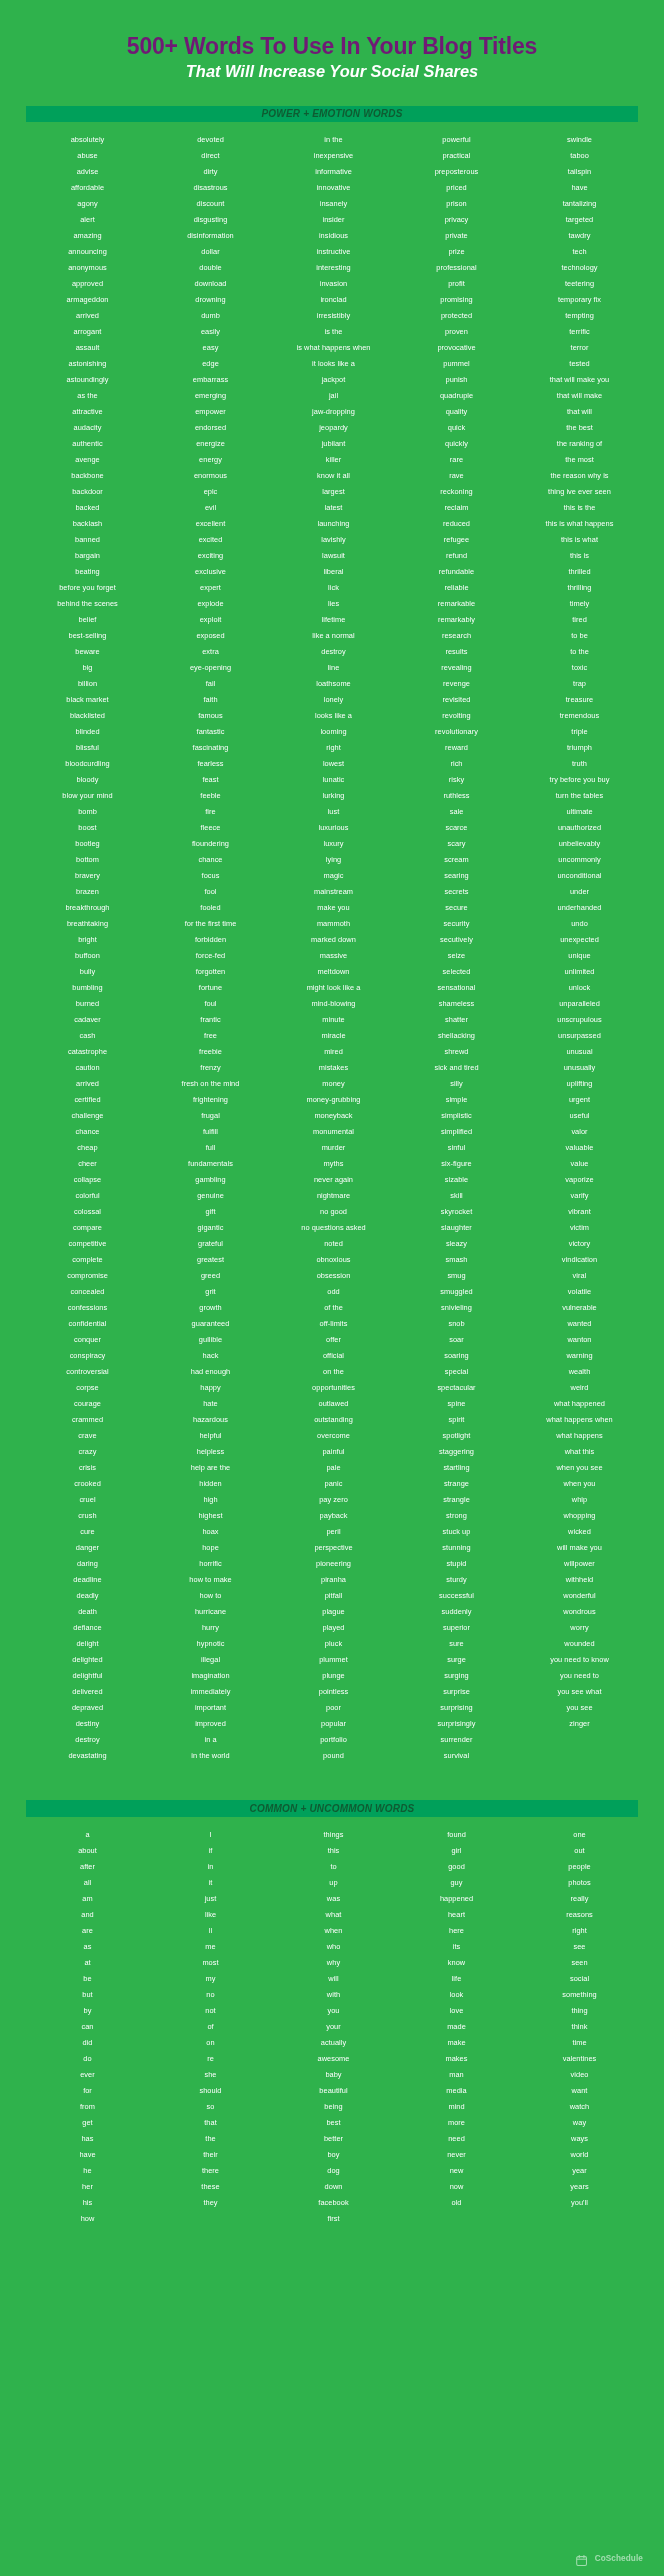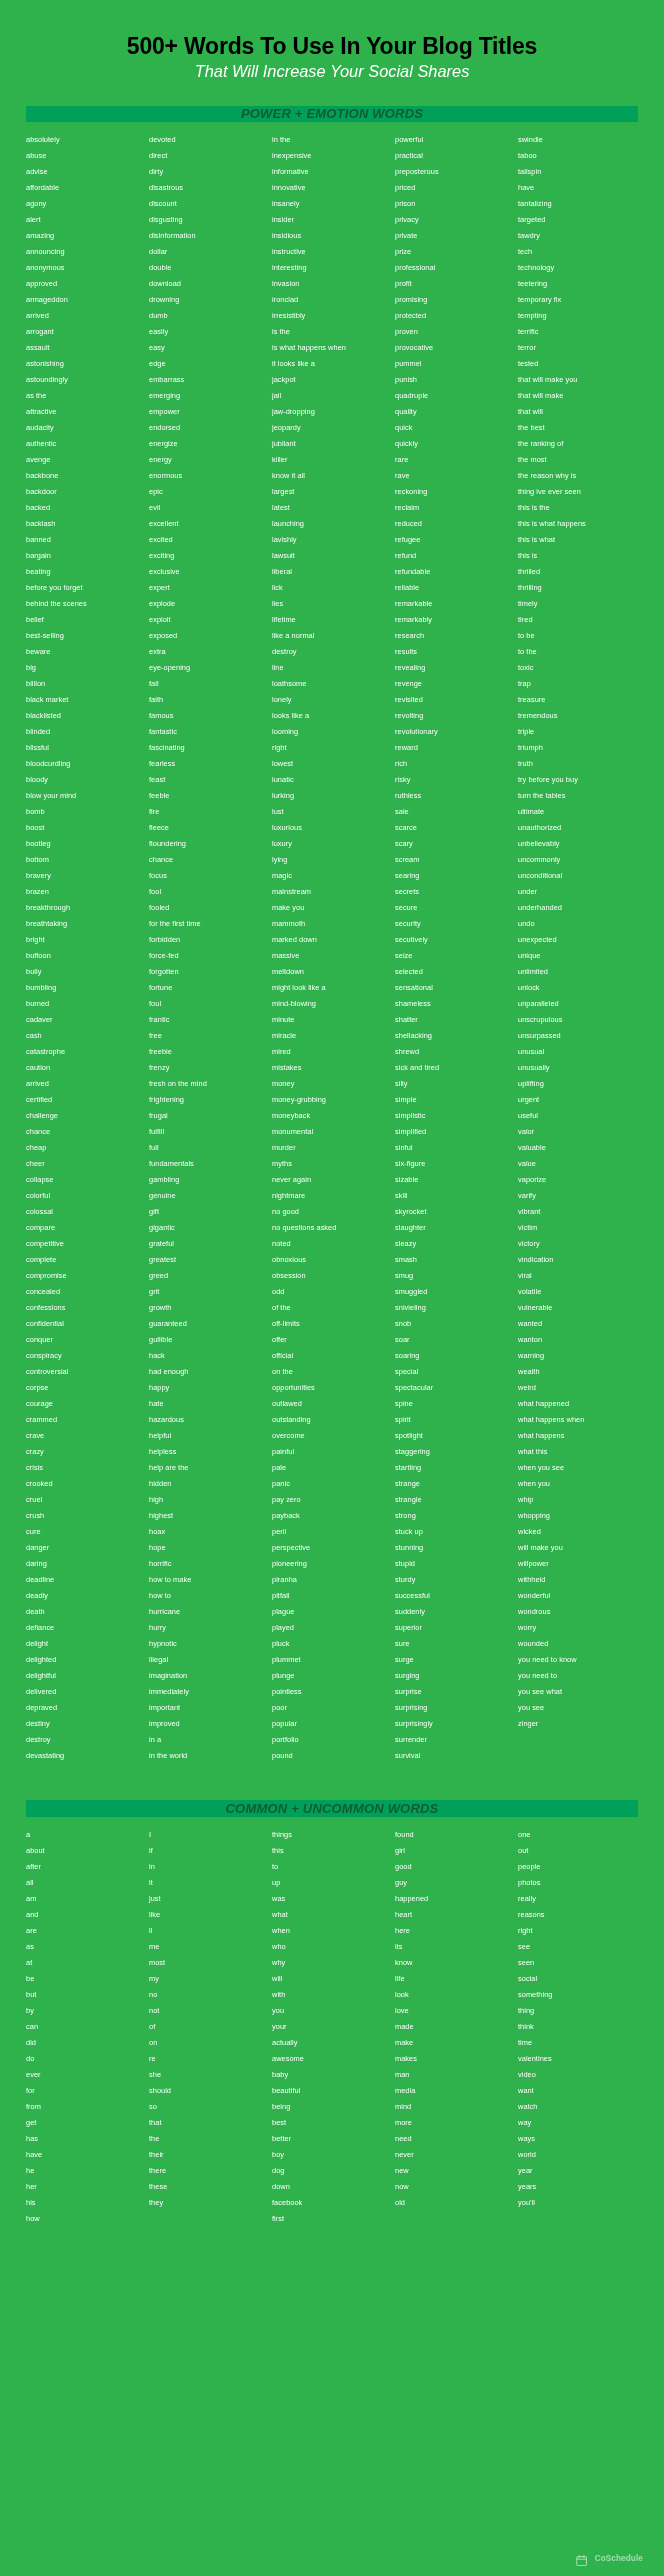--- a/index.html
+++ b/index.html
@@ -20,56 +20,57 @@
   
   .header {
     padding:33px 26px 0 26px;
     text-align:center;
   }
   .title {
     font-size:23px;
     font-weight:bold;
     letter-spacing:-0.2px;
     line-height:1.18;
-    color:#000000;
+    color:#701a75;
     white-space:nowrap;
   }
   .subtitle {
     font-size:16.4px;
     font-style:italic;
-    font-weight:normal;
+    font-weight:bold;
     line-height:1.2;
     margin-top:1.7px;
     color:#ffffff;
   }
   
   .section { padding:0 26px; }
   .section-bar {
     background:#00a05a;
     height:16.4px;
     display:flex;
     align-items:center;
     justify-content:center;
     margin-top:24px;
     margin-bottom:10.4px;
   }
   .section-bar-label {
-    font-size:13px;
+    font-size:10px;
     font-style:italic;
     font-weight:bold;
     letter-spacing:0.2px;
     color:#0e5c32;
     text-transform:uppercase;
     white-space:nowrap;
   }
   
   .cols {
     display:flex;
     align-items:flex-start;
     width:613px;
+    text-align:center;
   }
   .col {
     width:123px;
     flex:0 0 123px;
   }
   .word {
     font-size:7.4px;
     line-height:16px;
     color:#ffffff;
     white-space:nowrap;

